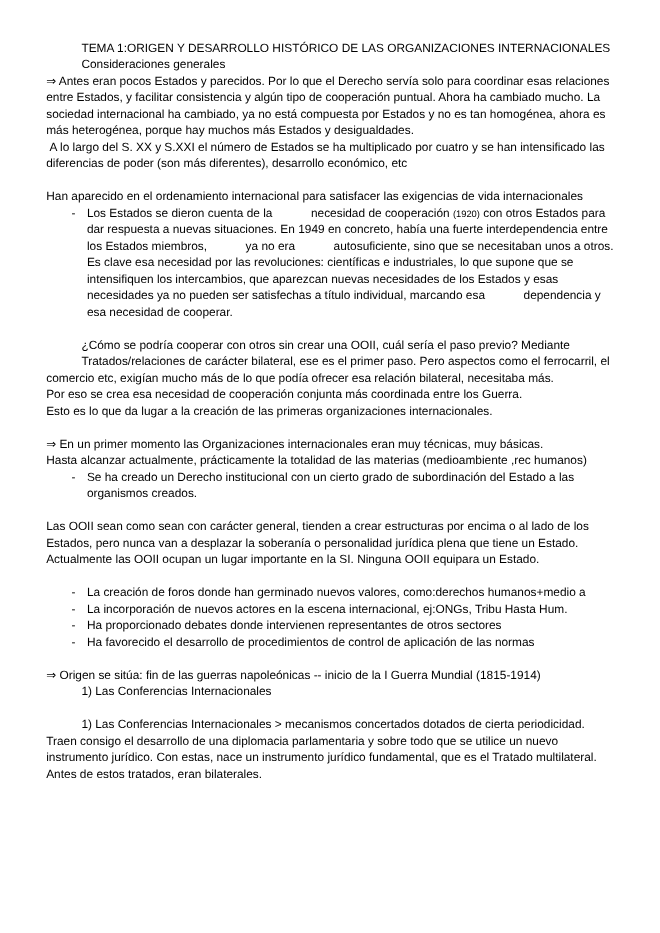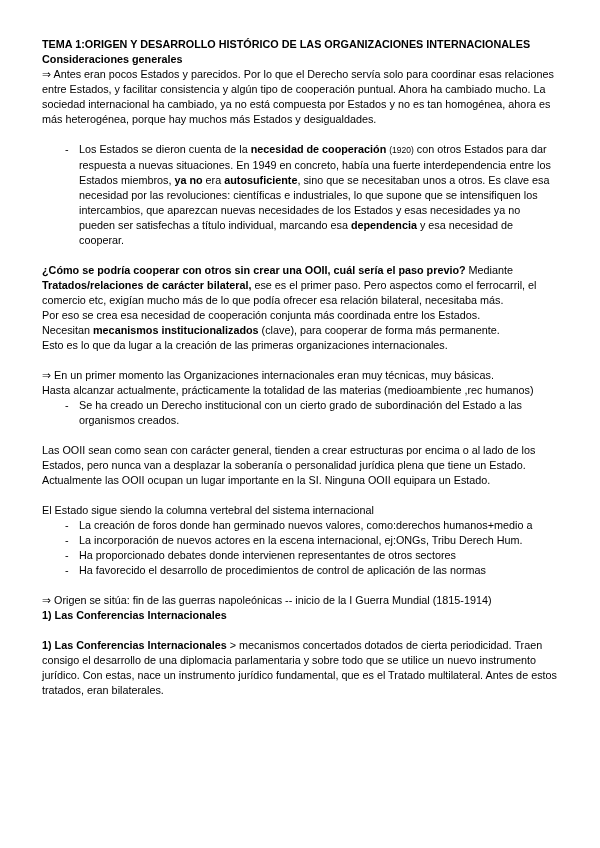--- a/index.html
+++ b/index.html
@@ -15,21 +15,21 @@
     background: #ffffff;
     color: #000000;
     font-family: "Liberation Sans", sans-serif;
     font-size: 10.8px;
     line-height: 15px;
     overflow: hidden;
   }
   .block {
     white-space: pre-wrap;
   }
-  .b { font-weight: bold; }
+  .b { font-weight: normal; margin-left: 32px; }
   .sm { font-size: 8.5px; text-align: center; }
   .spacer { height: 15px; }
   .bullet {
     display: flex;
     padding-left: 23px;
     white-space: normal;
   }
   .bullet .marker {
     flex: none;
     width: 14px;
@@ -39,48 +39,48 @@
     white-space: pre-wrap;
   }
 </style>
 </head>
 <body>
 
 <div class="page">
     <div class="block para"><span class="b">TEMA 1:ORIGEN Y DESARROLLO HISTÓRICO DE LAS ORGANIZACIONES INTERNACIONALES</span></div>
     <div class="block para"><span class="b">Consideraciones generales</span></div>
     <div class="block para"><span>⇒ Antes eran pocos Estados y parecidos. Por lo que el Derecho servía solo para coordinar esas relaciones entre Estados, y facilitar consistencia y algún tipo de cooperación puntual. Ahora ha cambiado mucho. La sociedad internacional ha cambiado, ya no está compuesta por Estados y no es tan homogénea, ahora es más heterogénea, porque hay muchos más Estados y desigualdades.</span></div>
+    <div class="block para"><span> A lo largo del S. XX y S.XXI el número de Estados se ha multiplicado por cuatro y se han intensificado las diferencias de poder (son más diferentes), desarrollo económico, etc</span></div>
     <div class="spacer"></div>
+    <div class="block para"><span>Han aparecido en el ordenamiento internacional para satisfacer las exigencias de vida internacionales</span></div>
     <div class="block bullet">
       <span class="marker">-</span>
       <span class="bullet-text"><span>Los Estados se dieron cuenta de la </span><span class="b">necesidad de cooperación</span><span> </span><span class="sm">(1920)</span><span> con otros Estados para dar respuesta a nuevas situaciones. En 1949 en concreto, había una fuerte interdependencia entre los Estados miembros, </span><span class="b">ya no</span><span> era </span><span class="b">autosuficiente</span><span>, sino que se necesitaban unos a otros. Es clave esa necesidad por las revoluciones: científicas e industriales, lo que supone que se intensifiquen los intercambios, que aparezcan nuevas necesidades de los Estados y esas necesidades ya no pueden ser satisfechas a título individual, marcando esa </span><span class="b">dependencia</span><span> y esa necesidad de cooperar.</span></span>
     </div>
     <div class="spacer"></div>
     <div class="block para"><span class="b">¿Cómo se podría cooperar con otros sin crear una OOII, cuál sería el paso previo?</span><span> Mediante </span><span class="b">Tratados/relaciones de carácter bilateral,</span><span> ese es el primer paso. Pero aspectos como el ferrocarril, el comercio etc, exigían mucho más de lo que podía ofrecer esa relación bilateral, necesitaba más.</span></div>
-    <div class="block para"><span>Por eso se crea esa necesidad de cooperación conjunta más coordinada entre los Estados.</span></div>
-    <div class="block para"><span>Necesitan </span><span class="b">mecanismos institucionalizados</span><span> (clave), para cooperar de forma más permanente.</span></div>
+    <div class="block para"><span>Por eso se crea esa necesidad de cooperación conjunta más coordinada entre los Guerra.</span></div>
     <div class="block para"><span>Esto es lo que da lugar a la creación de las primeras organizaciones internacionales.</span></div>
     <div class="spacer"></div>
     <div class="block para"><span>⇒ En un primer momento las Organizaciones internacionales eran muy técnicas, muy básicas.</span></div>
     <div class="block para"><span>Hasta alcanzar actualmente, prácticamente la totalidad de las materias (medioambiente ,rec humanos)</span></div>
     <div class="block bullet">
       <span class="marker">-</span>
       <span class="bullet-text"><span>Se ha creado un Derecho institucional con un cierto grado de subordinación del Estado a las organismos creados.</span></span>
     </div>
     <div class="spacer"></div>
     <div class="block para"><span>Las OOII sean como sean con carácter general, tienden a crear estructuras por encima o al lado de los Estados, pero nunca van a desplazar la soberanía o personalidad jurídica plena que tiene un Estado. Actualmente las OOII ocupan un lugar importante en la SI. Ninguna OOII equipara un Estado.</span></div>
     <div class="spacer"></div>
-    <div class="block para"><span>El Estado sigue siendo la columna vertebral del sistema internacional</span></div>
     <div class="block bullet">
       <span class="marker">-</span>
       <span class="bullet-text"><span>La creación de foros donde han germinado nuevos valores, como:derechos humanos+medio a</span></span>
     </div>
     <div class="block bullet">
       <span class="marker">-</span>
-      <span class="bullet-text"><span>La incorporación de nuevos actores en la escena internacional, ej:ONGs, Tribu Derech Hum.</span></span>
+      <span class="bullet-text"><span>La incorporación de nuevos actores en la escena internacional, ej:ONGs, Tribu Hasta Hum.</span></span>
     </div>
     <div class="block bullet">
       <span class="marker">-</span>
       <span class="bullet-text"><span>Ha proporcionado debates donde intervienen representantes de otros sectores</span></span>
     </div>
     <div class="block bullet">
       <span class="marker">-</span>
       <span class="bullet-text"><span>Ha favorecido el desarrollo de procedimientos de control de aplicación de las normas</span></span>
     </div>
     <div class="spacer"></div>

